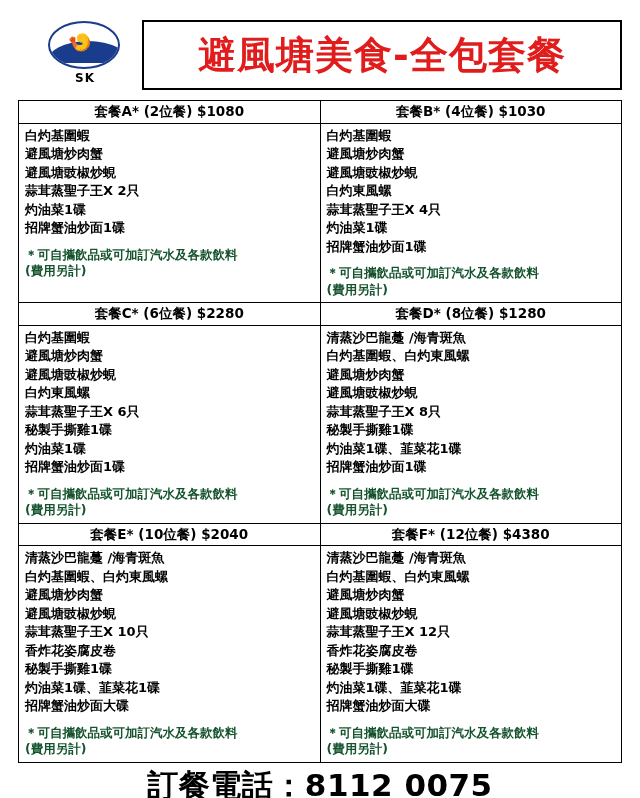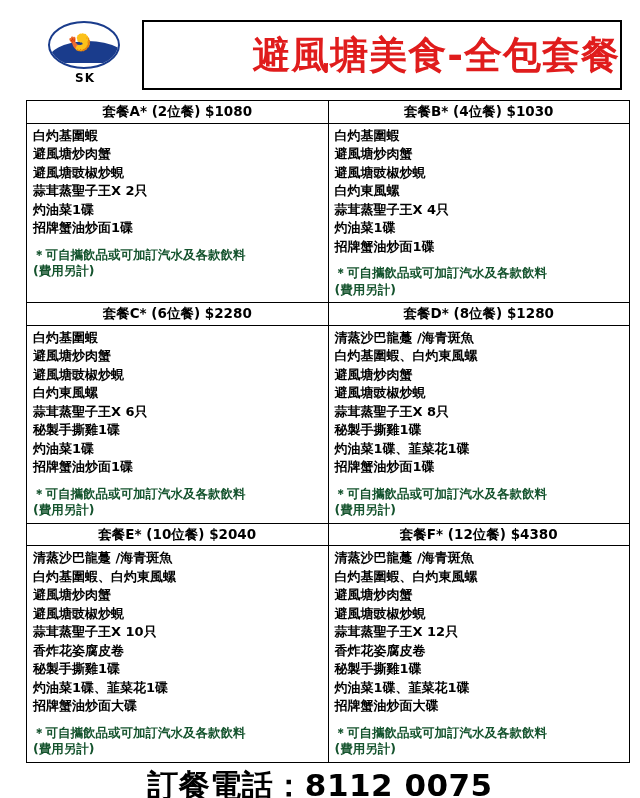--- a/index.html
+++ b/index.html
@@ -75,37 +75,36 @@
     font-size: 12px;
     color: #000000;
     letter-spacing: 1px;
   }
   .title-box {
     flex: 1 1 auto;
     border: 2px solid #000;
     height: 66px;
     display: flex;
     align-items: center;
-    justify-content: flex-end;
+    justify-content: center;
     margin-left: 14px;
   }
   .title-box .title {
     color: #e01c1c;
     font-size: 38px;
     font-weight: bold;
     letter-spacing: 1px;
     line-height: 1;
   }
 
   
   table.menu {
     width: 100%;
     border-collapse: collapse;
     table-layout: fixed;
-    margin-left: 8px;
   }
   table.menu td {
     border: 1px solid #000;
     vertical-align: top;
     padding: 0;
     width: 50%;
   }
   .pkg-head {
     text-align: center;
     font-size: 13.5px;

